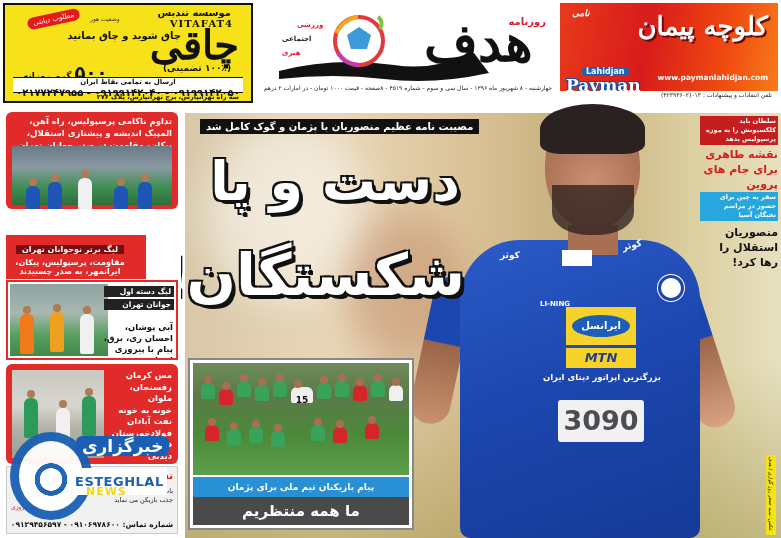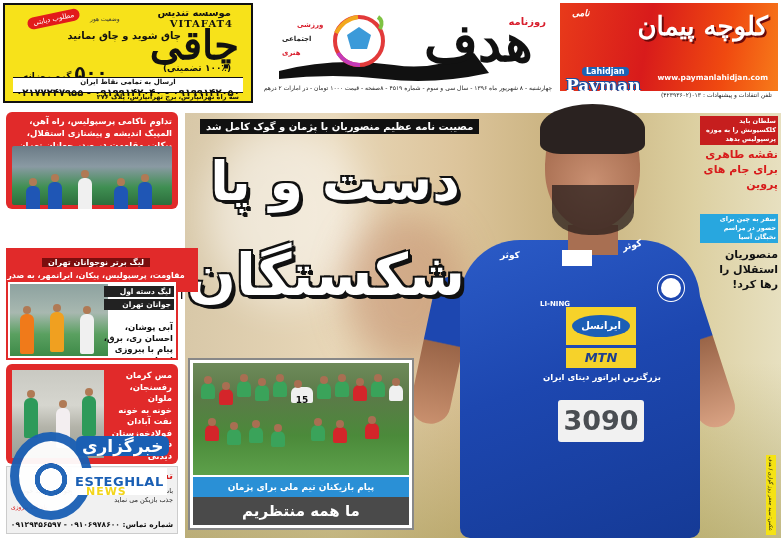--- a/index.html
+++ b/index.html
@@ -46,21 +46,21 @@
 
     
     #left-col { left: 3px; top: 108px; width: 178px; height: 428px; background: #ffffff; }
     .red-box { position: absolute; left: 3px; width: 172px; background: #e12a2a; border-radius: 6px; overflow: hidden; }
     #box1 { top: 4px; height: 97px; }
     #box1 .head { padding: 3px 6px 0 6px; color: #fff; font-size: 8.5px; font-weight: bold; line-height: 12px; text-align: right; direction: rtl; }
     #box1 .photo { position: absolute; left: 6px; right: 6px; top: 34px; bottom: 4px; background: linear-gradient(180deg, #6b7b86 0%, #8a9aa3 35%, #3f8f52 70%, #2c6e3c 100%); border-radius: 2px; }
     .player { position: absolute; width: 14px; height: 40px; border-radius: 6px 6px 2px 2px; }
     .player::before { content: ""; position: absolute; top: -8px; left: 3px; width: 8px; height: 8px; border-radius: 50%; background: #b07a55; }
 
-    #box2-caption { position: absolute; left: 3px; top: 140px; width: 192px; background: #e12a2a; color: #fff; text-align: center; padding: 2px 12px 3px 0; }
+    #box2-caption { position: absolute; left: 3px; top: 127px; width: 140px; background: #e12a2a; color: #fff; text-align: center; padding: 2px 12px 3px 0; }
     #box2-caption .tag { display: inline-block; background: #7a0e0e; padding: 0 6px; font-size: 8px; font-weight: bold; }
     #box2-caption .line { font-size: 8px; font-weight: bold; direction: rtl; margin-top: 2px; }
 
     #box3 { position: absolute; left: 3px; top: 172px; width: 172px; height: 80px; border: 2px solid #e12a2a; background: #fff; overflow: hidden; }
     #box3 .photo { position: absolute; left: 2px; top: 2px; width: 98px; bottom: 2px; background: linear-gradient(180deg, #8da2a0 0%, #a8b8b0 40%, #5aa060 70%, #3e8a48 100%); }
     #box3 .tags { position: absolute; right: 2px; top: 4px; width: 70px; }
     #box3 .tags div { background: #222; color: #fff; font-size: 7.5px; font-weight: bold; text-align: right; direction: rtl; padding: 1px 3px; margin-bottom: 2px; }
     #box3 .body { position: absolute; right: 3px; top: 40px; width: 72px; font-size: 8.5px; font-weight: bold; color: #111; line-height: 11px; text-align: right; direction: rtl; }
 
     #box4 { position: absolute; left: 3px; top: 256px; width: 172px; height: 100px; background: #e12a2a; border-radius: 6px; overflow: hidden; }
@@ -112,21 +112,21 @@
     #player .slogan { position: absolute; left: 102px; top: 272px; width: 120px; font-size: 8.5px; font-weight: bold; color: #fff; text-align: center; direction: rtl; }
     #player .num { position: absolute; left: 118px; top: 300px; width: 86px; height: 42px; background: #f1f1f1; border-radius: 3px; color: #4a4e52; font-size: 27px; font-weight: bold; text-align: center; line-height: 42px; }
 
     
     #credit { left: 766px; top: 455px; width: 10px; height: 80px; background: #f5e314; }
     #credit span { position: absolute; left: -34px; top: 34px; width: 78px; font-size: 5px; color: #111; transform: rotate(90deg); white-space: nowrap; direction: rtl; }
 
     
     #teasers { left: 700px; top: 116px; width: 78px; }
     #teasers .red-tag { background: #c61e1e; color: #fff; font-size: 6.5px; font-weight: bold; text-align: right; direction: rtl; padding: 1px 2px; line-height: 9px; margin-bottom: 2px; }
-    #teasers .red-title { color: #d81b1b; font-size: 11px; font-weight: bold; text-align: right; direction: rtl; line-height: 15px; margin-bottom: 22px; }
+    #teasers .red-title { color: #d81b1b; font-size: 11px; font-weight: bold; text-align: right; direction: rtl; line-height: 15px; margin-bottom: 0; }
     #teasers .blue-tag { background: #28a7df; color: #fff; font-size: 6.5px; font-weight: bold; text-align: right; direction: rtl; padding: 1px 2px; line-height: 9px; margin-bottom: 4px; }
     #teasers .black-title { color: #111; font-size: 11px; font-weight: bold; text-align: right; direction: rtl; line-height: 15px; }
 
     
     #team-box { left: 188px; top: 358px; width: 226px; height: 172px; background: #fff; border: 2px solid #888; padding: 3px; }
     #team-box .photo { position: absolute; left: 3px; top: 3px; right: 3px; height: 112px; background: linear-gradient(180deg, #6e8a5a 0%, #5b7a48 30%, #4b8a3a 65%, #5da04a 100%); overflow: hidden; }
     .tp { position: absolute; width: 14px; height: 16px; border-radius: 6px 6px 2px 2px; background: #3aa35a; }
     .tp.r { background: #d4252a; }
     .tp.w { background: #f0f0f0; }
     .tp::before { content: ""; position: absolute; top: -7px; left: 3px; width: 8px; height: 8px; border-radius: 50%; background: #a86f52; }

